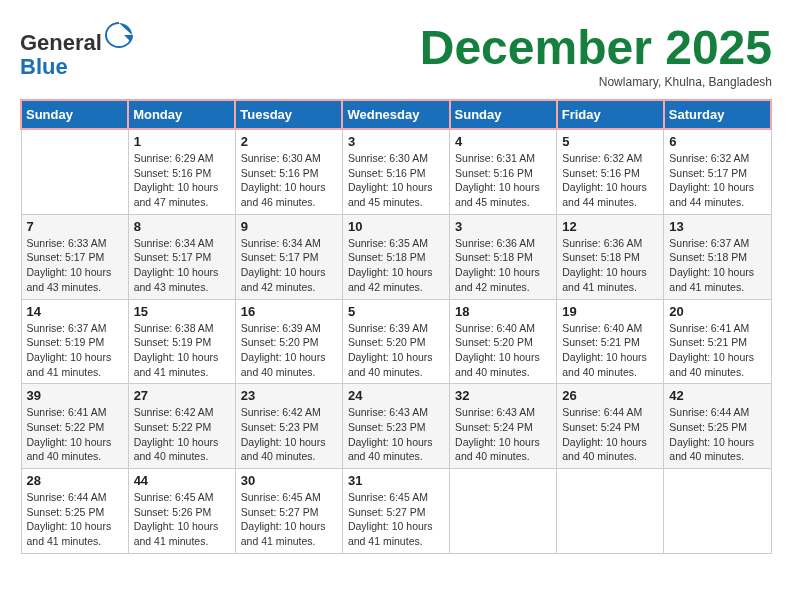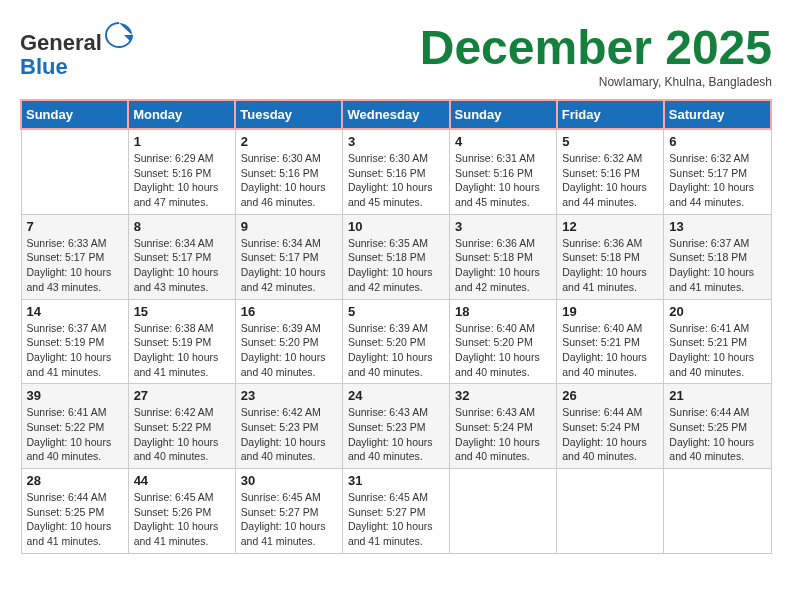--- a/index.html
+++ b/index.html
@@ -150,21 +150,21 @@
         <td><span class="day-number">19</span><span class="day-detail">Sunrise: 6:40 AM<br>Sunset: 5:21 PM<br>Daylight: 10 hours and 40 minutes.</span></td>
         <td><span class="day-number">20</span><span class="day-detail">Sunrise: 6:41 AM<br>Sunset: 5:21 PM<br>Daylight: 10 hours and 40 minutes.</span></td>
       </tr>
       <tr>
         <td><span class="day-number">39</span><span class="day-detail">Sunrise: 6:41 AM<br>Sunset: 5:22 PM<br>Daylight: 10 hours and 40 minutes.</span></td>
         <td><span class="day-number">27</span><span class="day-detail">Sunrise: 6:42 AM<br>Sunset: 5:22 PM<br>Daylight: 10 hours and 40 minutes.</span></td>
         <td><span class="day-number">23</span><span class="day-detail">Sunrise: 6:42 AM<br>Sunset: 5:23 PM<br>Daylight: 10 hours and 40 minutes.</span></td>
         <td><span class="day-number">24</span><span class="day-detail">Sunrise: 6:43 AM<br>Sunset: 5:23 PM<br>Daylight: 10 hours and 40 minutes.</span></td>
         <td><span class="day-number">32</span><span class="day-detail">Sunrise: 6:43 AM<br>Sunset: 5:24 PM<br>Daylight: 10 hours and 40 minutes.</span></td>
         <td><span class="day-number">26</span><span class="day-detail">Sunrise: 6:44 AM<br>Sunset: 5:24 PM<br>Daylight: 10 hours and 40 minutes.</span></td>
-        <td><span class="day-number">21</span><span class="day-detail">Sunrise: 6:44 AM<br>Sunset: 5:25 PM<br>Daylight: 10 hours and 40 minutes.</span></td>
+        <td><span class="day-number">42</span><span class="day-detail">Sunrise: 6:44 AM<br>Sunset: 5:25 PM<br>Daylight: 10 hours and 40 minutes.</span></td>
       </tr>
       <tr>
         <td><span class="day-number">28</span><span class="day-detail">Sunrise: 6:44 AM<br>Sunset: 5:25 PM<br>Daylight: 10 hours and 41 minutes.</span></td>
         <td><span class="day-number">44</span><span class="day-detail">Sunrise: 6:45 AM<br>Sunset: 5:26 PM<br>Daylight: 10 hours and 41 minutes.</span></td>
         <td><span class="day-number">30</span><span class="day-detail">Sunrise: 6:45 AM<br>Sunset: 5:27 PM<br>Daylight: 10 hours and 41 minutes.</span></td>
         <td><span class="day-number">31</span><span class="day-detail">Sunrise: 6:45 AM<br>Sunset: 5:27 PM<br>Daylight: 10 hours and 41 minutes.</span></td>
         <td class="empty-cell"></td>
         <td class="empty-cell"></td>
         <td class="empty-cell"></td>
       </tr>

